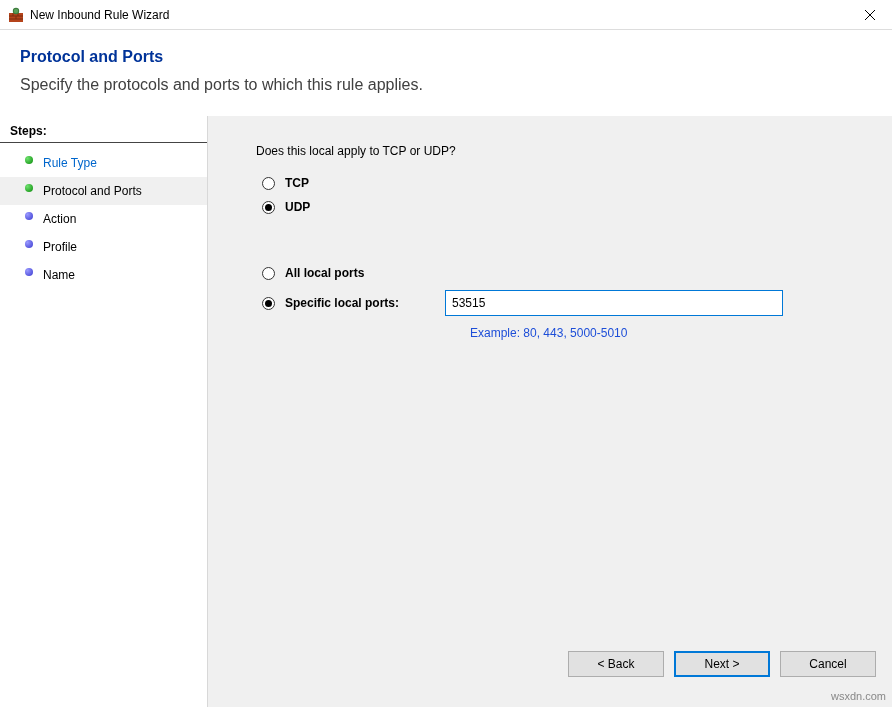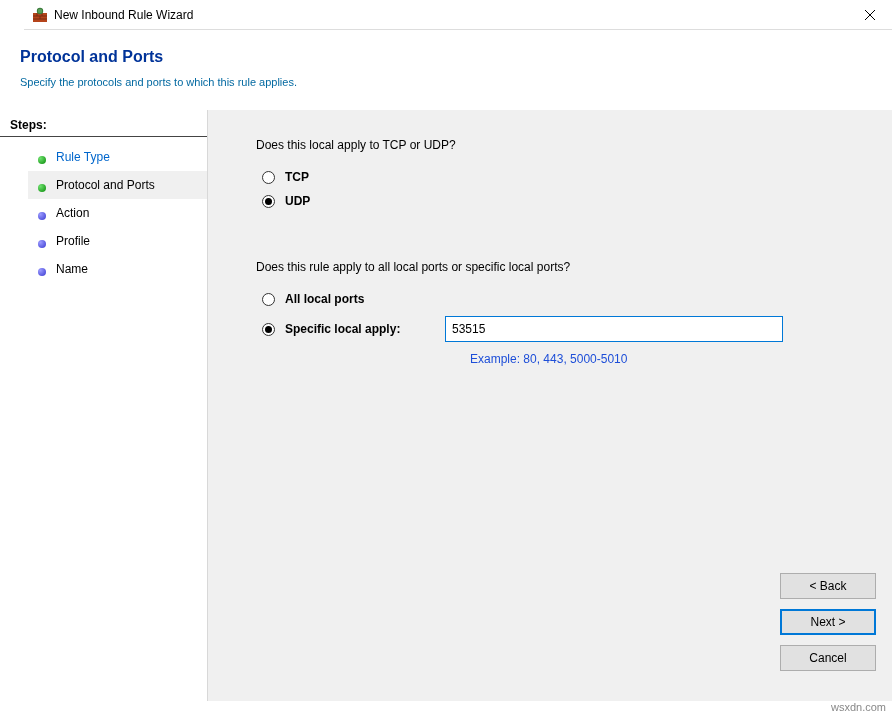--- a/index.html
+++ b/index.html
@@ -12,21 +12,20 @@
       overflow: hidden;
       position: relative;
     }
     .titlebar {
       height: 30px;
       display: flex;
       align-items: center;
       padding: 0 0 0 8px;
       border-bottom: 1px solid #ddd;
       background: #fff;
-      margin-left: 24px;
     }
     .titlebar-icon {
       width: 16px; height: 16px;
       margin-right: 6px;
       display: flex; align-items: flex-end; justify-content: center;
     }
     .titlebar-title { font-size: 12px; color: #000; }
     .titlebar-close {
       margin-left: auto;
       width: 45px; height: 30px;
@@ -38,46 +37,45 @@
     .header {
       padding: 18px 20px 22px 20px;
       background: #fff;
     }
     .header h1 {
       font-size: 16px;
       font-weight: bold;
       color: #003399;
       margin-bottom: 10px;
     }
-    .header p { font-size: 11px; color: #0369a1; }
+    .header p { font-size: 16px; color: #404040; }
     .body {
       display: flex;
       height: calc(100% - 30px - 78px - 22px);
       border-top: 0;
     }
     .sidebar {
       width: 208px;
       background: #fff;
       border-right: 1px solid #d8d8d8;
       padding: 6px 0;
     }
     .steps-header {
       font-weight: bold;
       font-size: 12px;
       padding: 2px 10px 4px 10px;
       border-bottom: 1px solid #444;
       margin-bottom: 6px;
     }
     .step-item {
       display: flex;
-      align-items: flex-end;
-      padding: 7px 10px;
-      font-size: 12px;
-      cursor: pointer;
-      margin-left: 28px;
+      align-items: flex-start;
+      padding: 7px 25px;
+      font-size: 12px;
+      cursor: pointer;
     }
     .step-item.current { background: #f0f0f0; }
     .step-bullet {
       width: 8px; height: 8px;
       border-radius: 50%;
       margin-right: 10px;
       flex-shrink: 0;
     }
     .bullet-done { background: radial-gradient(circle at 30% 30%, #6ee26e, #0a8a0a); }
     .bullet-pending { background: radial-gradient(circle at 30% 30%, #9a9aff, #3a3ad0); }
@@ -131,36 +129,35 @@
       color: #1d4ed8;
       margin-left: 208px;
       margin-top: 6px;
     }
     .button-row {
       position: absolute;
       bottom: 30px;
       right: 16px;
       display: flex;
       gap: 10px;
-      flex-direction: column;
     }
     .btn {
       width: 96px;
       height: 26px;
       font-size: 12px;
       font-family: inherit;
       background: #e1e1e1;
       border: 1px solid #adadad;
       cursor: pointer;
       display: flex; align-items: center; justify-content: center;
     }
     .btn.primary { border: 2px solid #0078d7; }
     .watermark {
       position: absolute;
-      bottom: 8px; right: 6px;
+      bottom: 19px; right: 6px;
       font-size: 11px; color: #888;
       font-family: Arial, sans-serif;
     }
   </style>
 </head>
 <body>
 
 <div class="titlebar">
   <div class="titlebar-icon">
     <svg width="16" height="16" viewBox="0 0 16 16">
@@ -220,29 +217,28 @@
       <div class="radio-row">
         <span class="radio"></span>
         <span class="radio-label">TCP</span>
       </div>
       <div class="radio-row">
         <span class="radio checked"></span>
         <span class="radio-label">UDP</span>
       </div>
     </div>
 
-    <div class="question">Does this rule apply to all local ports or specific local ports?</div>
     <div class="radio-group" style="margin-bottom:0">
       <div class="radio-row">
         <span class="radio"></span>
         <span class="radio-label">All local ports</span>
       </div>
       <div class="radio-row ports-row">
         <span class="radio checked"></span>
-        <span class="radio-label radio-label-wide">Specific local apply:</span>
+        <span class="radio-label radio-label-wide">Specific local ports:</span>
         <input class="port-input" type="text" value="53515" style="">
       </div>
       <div class="example">Example: 80, 443, 5000-5010</div>
     </div>
 
     <div class="button-row">
       <button class="btn">&lt; Back</button>
       <button class="btn primary">Next &gt;</button>
       <button class="btn">Cancel</button>
     </div>

